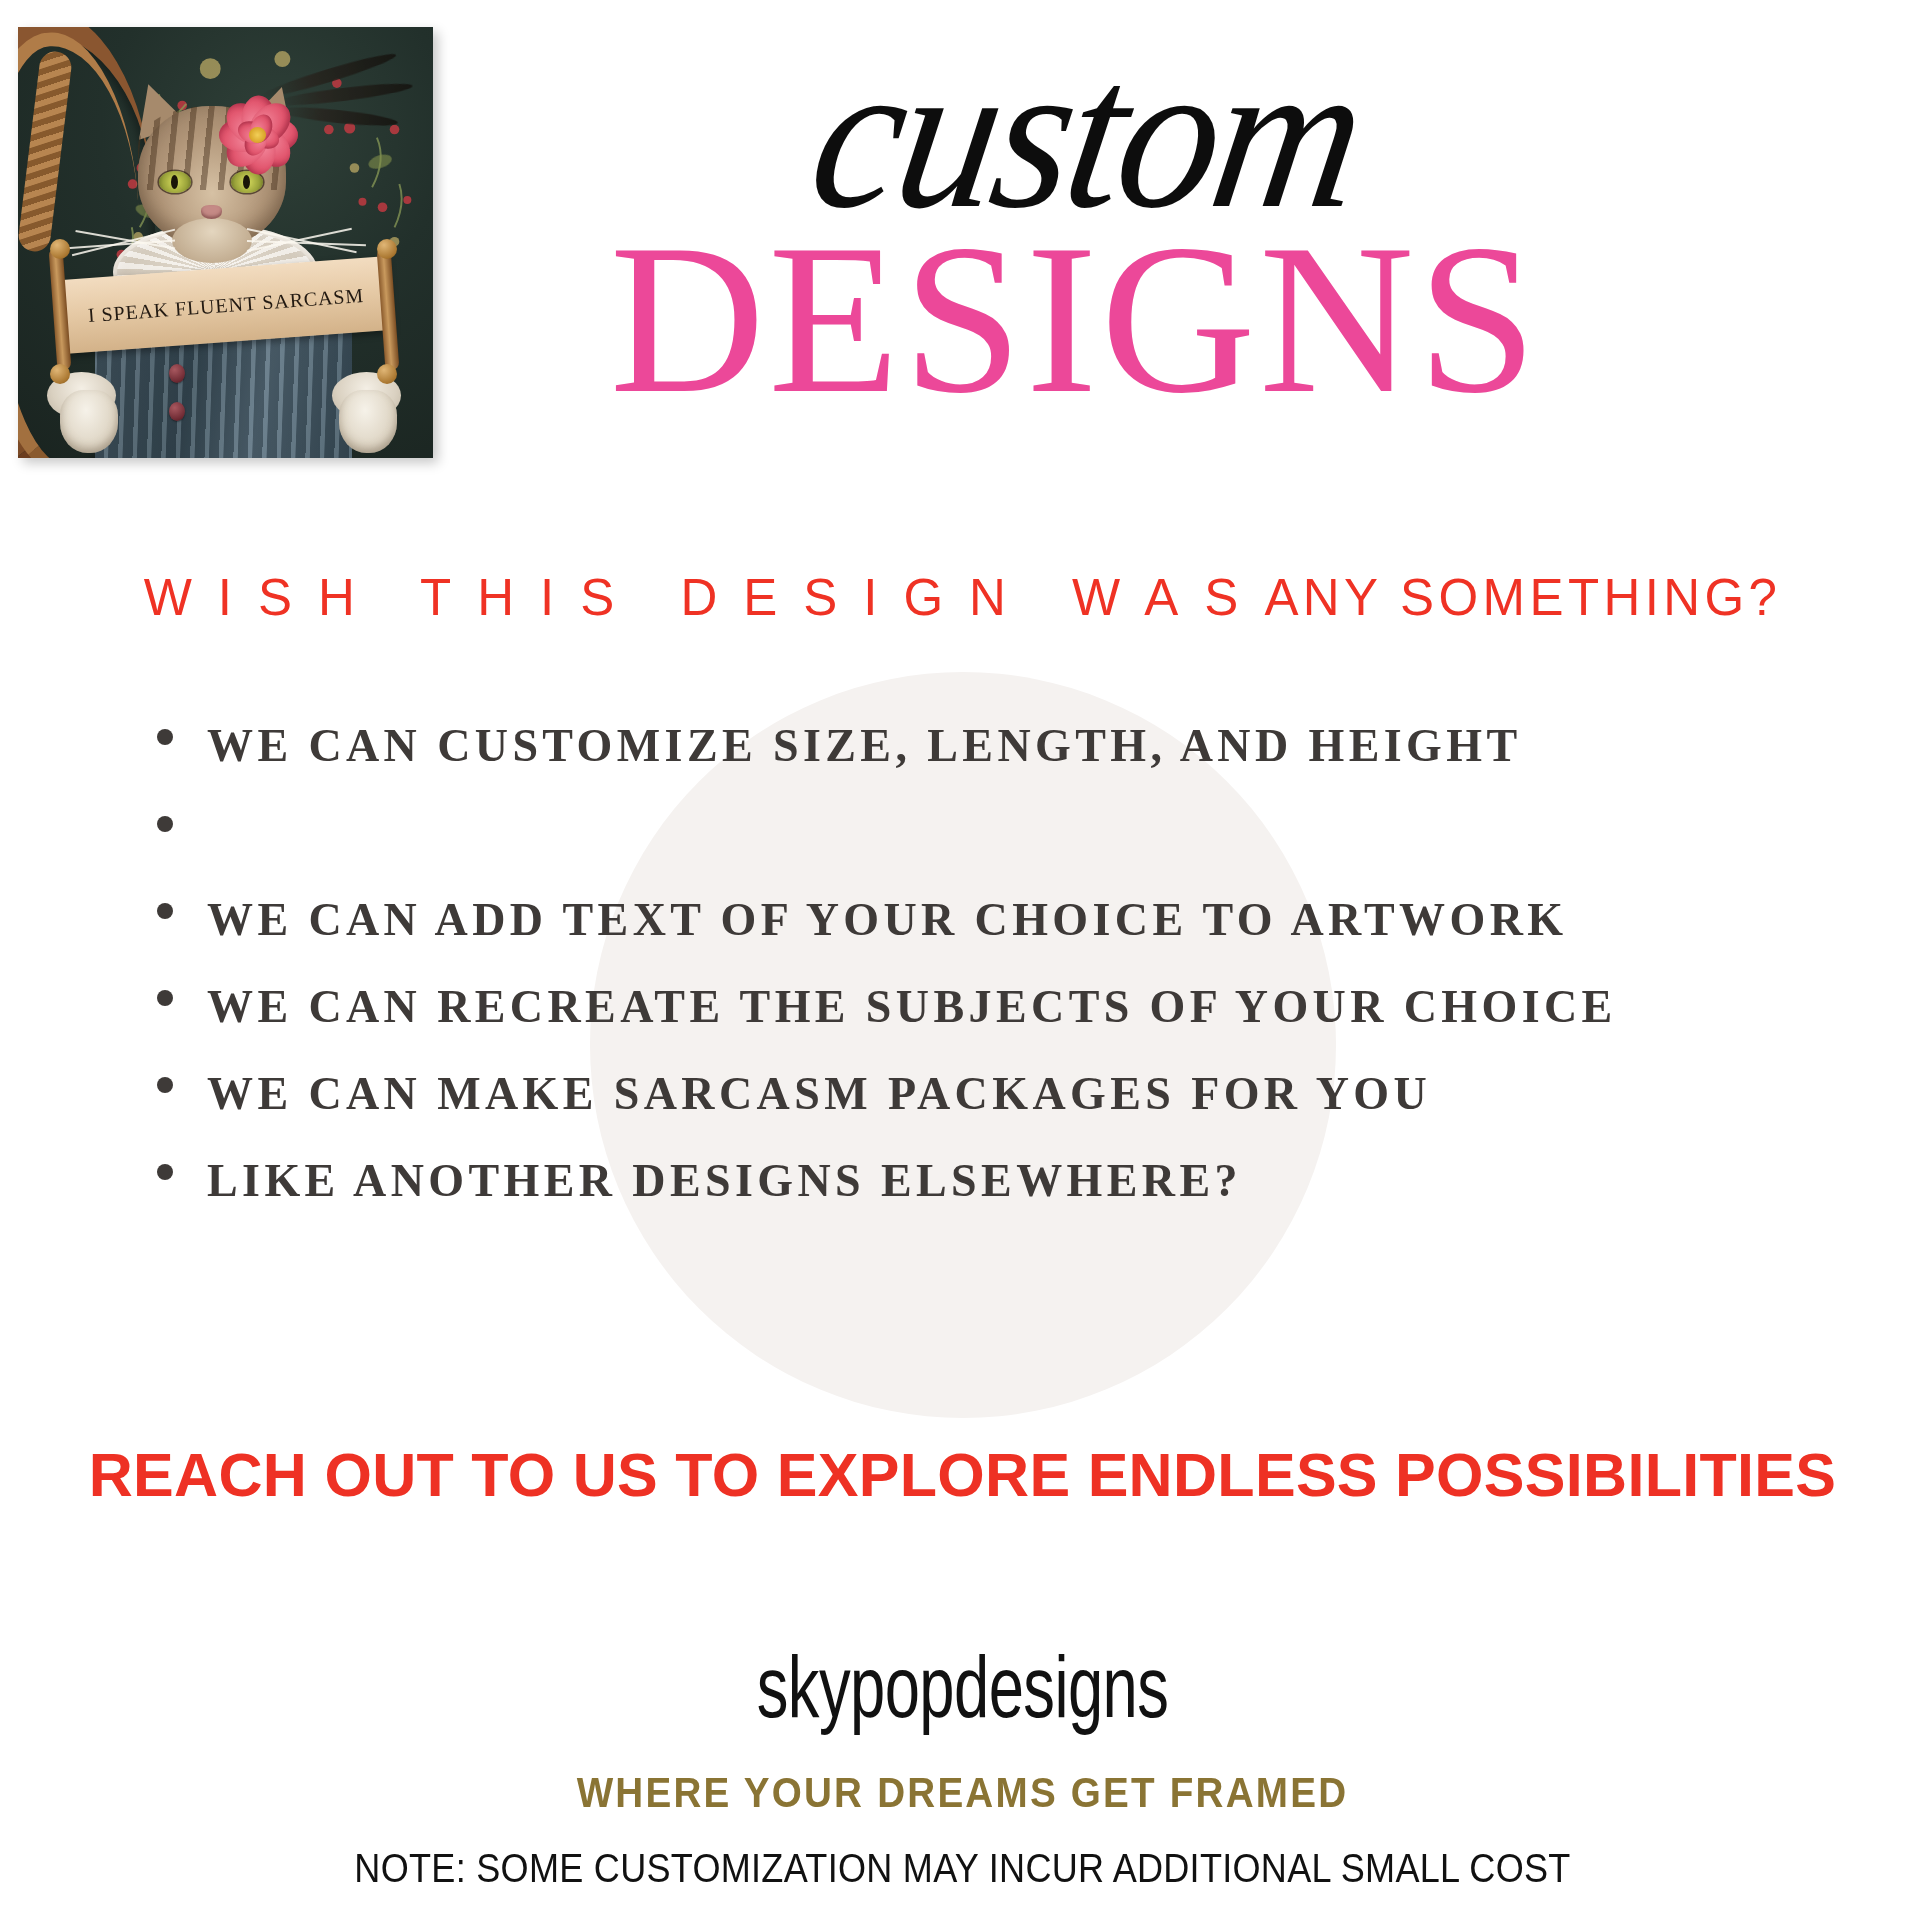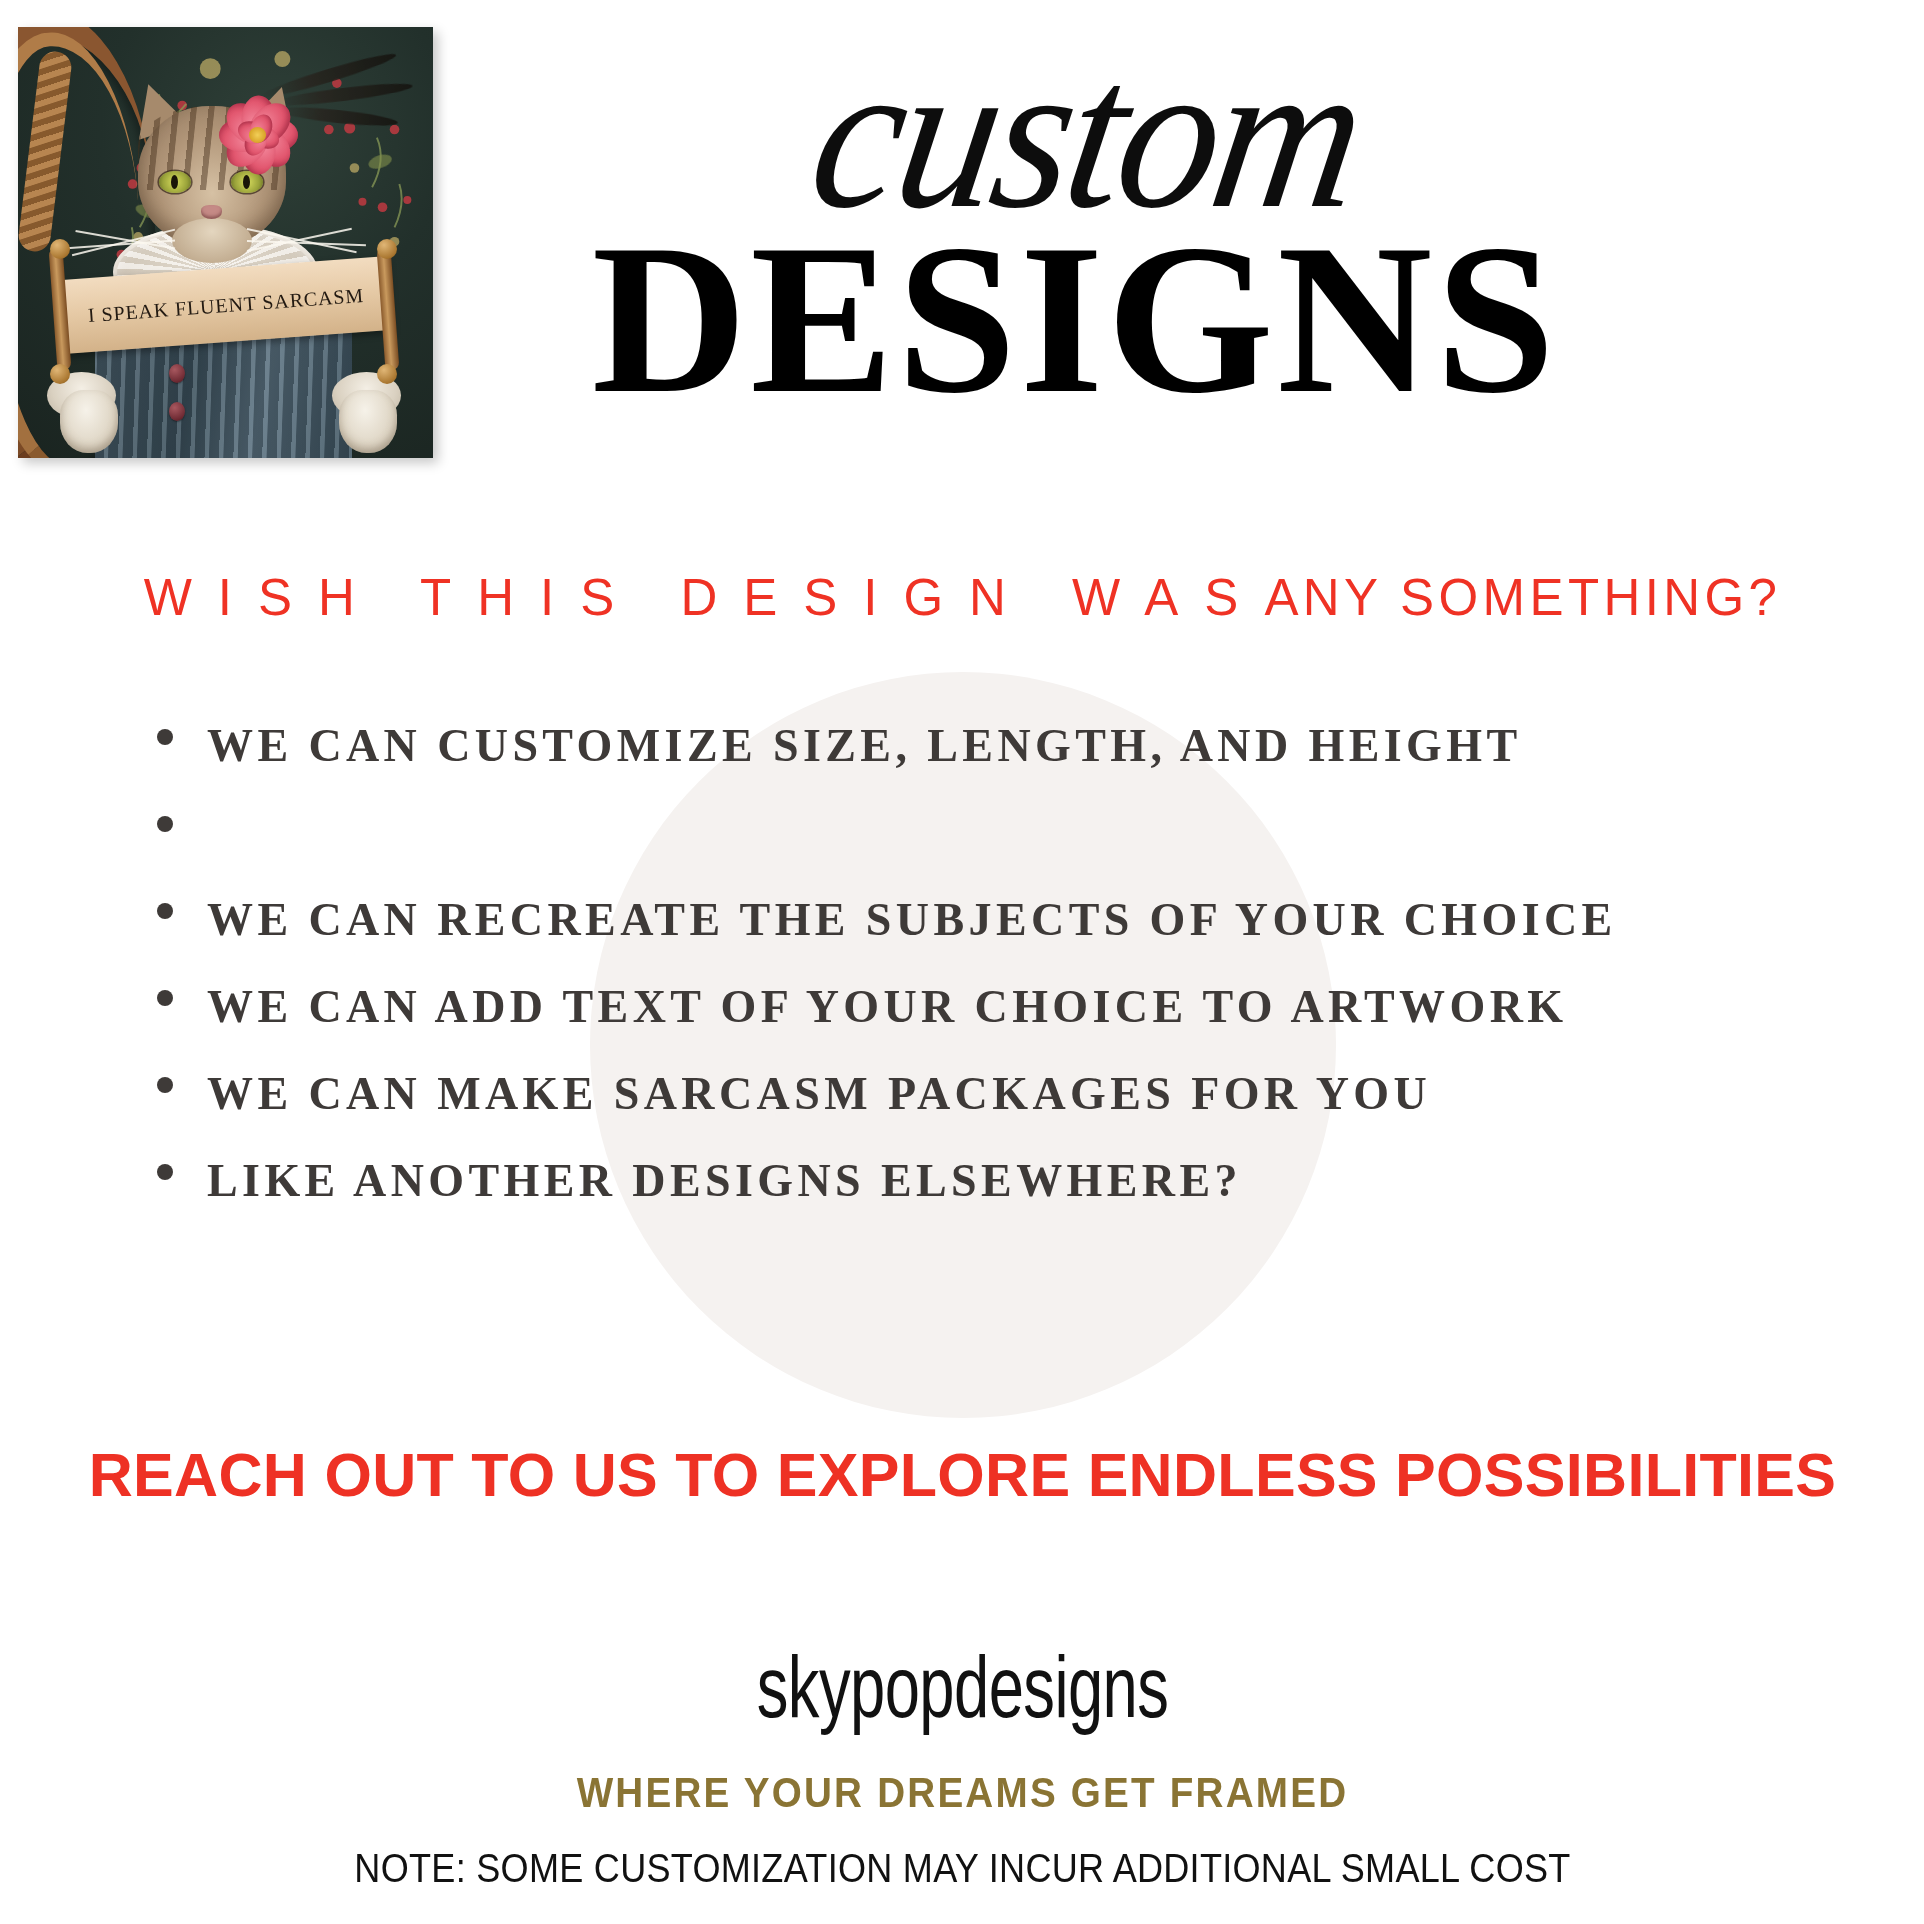--- a/index.html
+++ b/index.html
@@ -282,25 +282,25 @@
     font-weight: 400;
     font-size: 201px;
     line-height: .86;
     letter-spacing: -4.8px;
     color: #0d0d0d;
     transform: skewX(-9deg) scaleY(1.06);
     padding-left: 48px;
   }
   #headline-main {
     font-family: "Liberation Serif", serif;
-    font-weight: 700;
+    font-weight: 400;
     font-size: 215px;
     line-height: .96;
     letter-spacing: 3.2px;
-    color: #000000;
+    color: #ec4899;
     margin-top: -4.8px;
     padding-left: 24px;
     text-align: center;
   }
 
   
   #subtitle {
     position: absolute;
     left: 0; top: 568px;
     width: 1925px;
@@ -532,25 +532,25 @@
 <div id="bullets">
   <div class="bullet-row">
     <span class="bullet-dot"></span>
     <span class="bullet-text">WE CAN CUSTOMIZE SIZE, LENGTH, AND HEIGHT</span>
   </div>
   <div class="bullet-row">
     <span class="bullet-dot"></span>
   </div>
   <div class="bullet-row">
     <span class="bullet-dot"></span>
-    <span class="bullet-text">WE CAN RECREATE THE SUBJECTS OF YOUR CHOICE</span>
+    <span class="bullet-text">WE CAN ADD TEXT OF YOUR CHOICE TO ARTWORK</span>
   </div>
   <div class="bullet-row">
     <span class="bullet-dot"></span>
-    <span class="bullet-text">WE CAN ADD TEXT OF YOUR CHOICE TO ARTWORK</span>
+    <span class="bullet-text">WE CAN RECREATE THE SUBJECTS OF YOUR CHOICE</span>
   </div>
   <div class="bullet-row">
     <span class="bullet-dot"></span>
     <span class="bullet-text">WE CAN MAKE SARCASM PACKAGES FOR YOU</span>
   </div>
   <div class="bullet-row">
     <span class="bullet-dot"></span>
     <span class="bullet-text">LIKE ANOTHER DESIGNS ELSEWHERE?</span>
   </div>
 </div>

